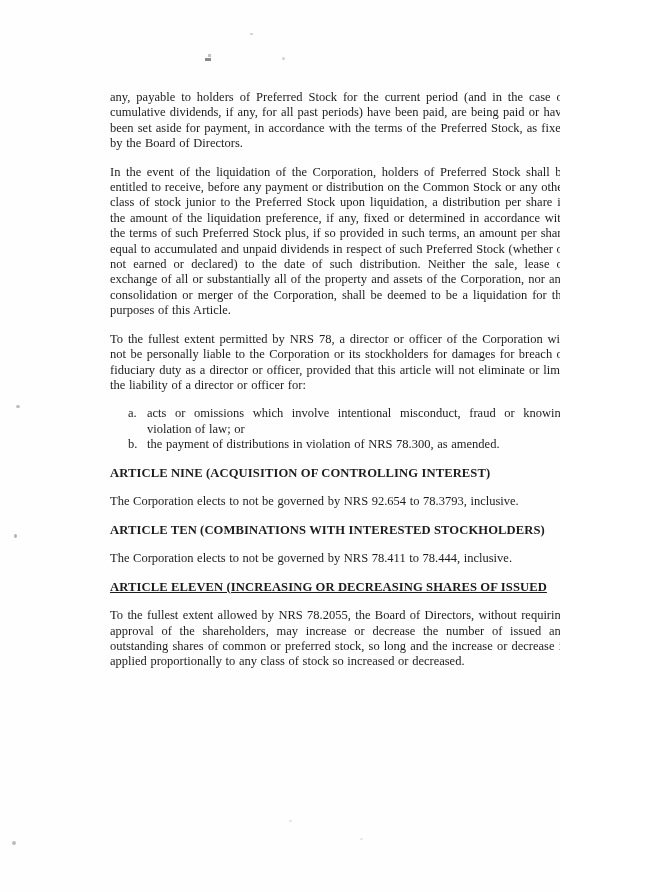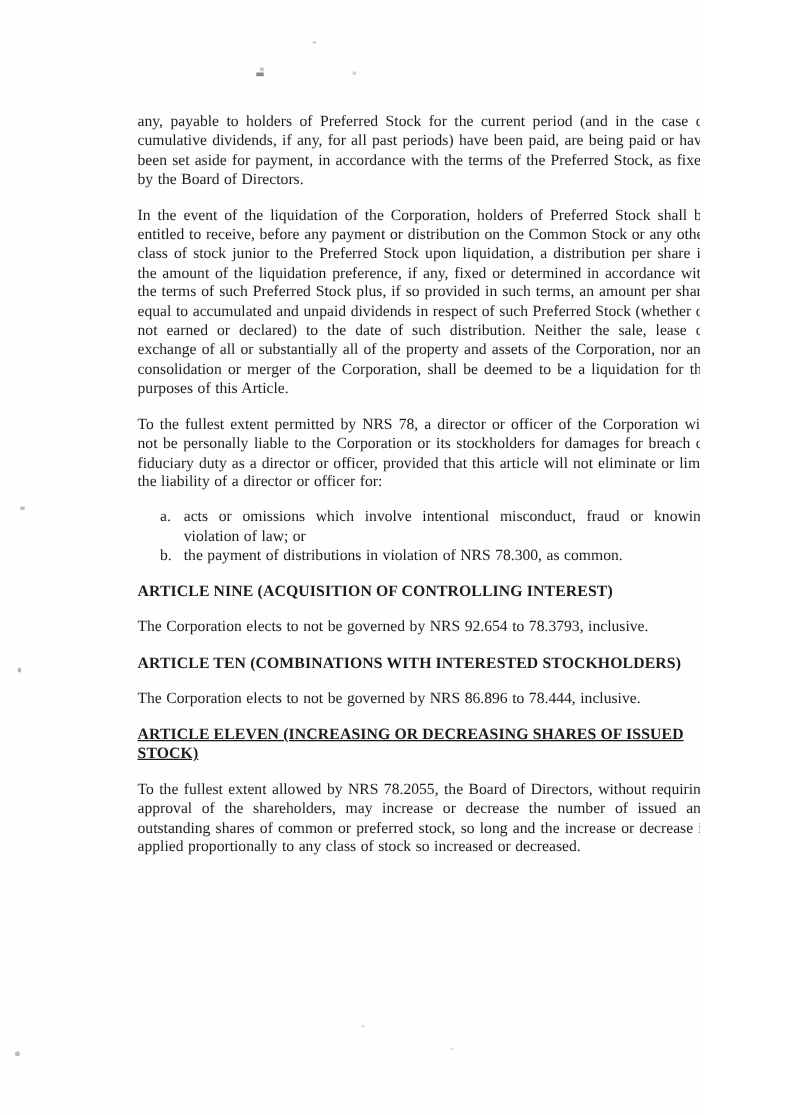--- a/index.html
+++ b/index.html
@@ -117,34 +117,33 @@
 
     <p class="para">To the fullest extent permitted by NRS 78, a director or officer of the Corporation will not be personally liable to the Corporation or its stockholders for damages for breach of fiduciary duty as a director or officer, provided that this article will not eliminate or limit the liability of a director or officer for:</p>
 
     <div class="sublist">
       <div class="list-item">
         <span class="marker">a.</span>
         <span class="item-text">acts or omissions which involve intentional misconduct, fraud or knowing violation of law; or</span>
       </div>
       <div class="list-item">
         <span class="marker">b.</span>
-        <span class="item-text">the payment of distributions in violation of NRS 78.300, as common.</span>
+        <span class="item-text">the payment of distributions in violation of NRS 78.300, as amended.</span>
       </div>
     </div>
 
 
     <h2 class="heading">ARTICLE NINE (ACQUISITION OF CONTROLLING INTEREST)</h2>
 
     <p class="para">The Corporation elects to not be governed by NRS 92.654 to 78.3793, inclusive.</p>
 
     <h2 class="heading">ARTICLE TEN (COMBINATIONS WITH INTERESTED STOCKHOLDERS)</h2>
 
-    <p class="para">The Corporation elects to not be governed by NRS 86.896 to 78.444, inclusive.</p>
+    <p class="para">The Corporation elects to not be governed by NRS 78.411 to 78.444, inclusive.</p>
 
     <h2 class="heading">
       <span class="hline">ARTICLE ELEVEN (INCREASING OR DECREASING SHARES OF ISSUED</span>
-      <span class="hline">STOCK)</span>
     </h2>
 
     <p class="para">To the fullest extent allowed by NRS 78.2055, the Board of Directors, without requiring approval of the shareholders, may increase or decrease the number of issued and outstanding shares of common or preferred stock, so long and the increase or decrease is applied proportionally to any class of stock so increased or decreased.</p>
 
   </div>
 </div>
 
 </body></html>

